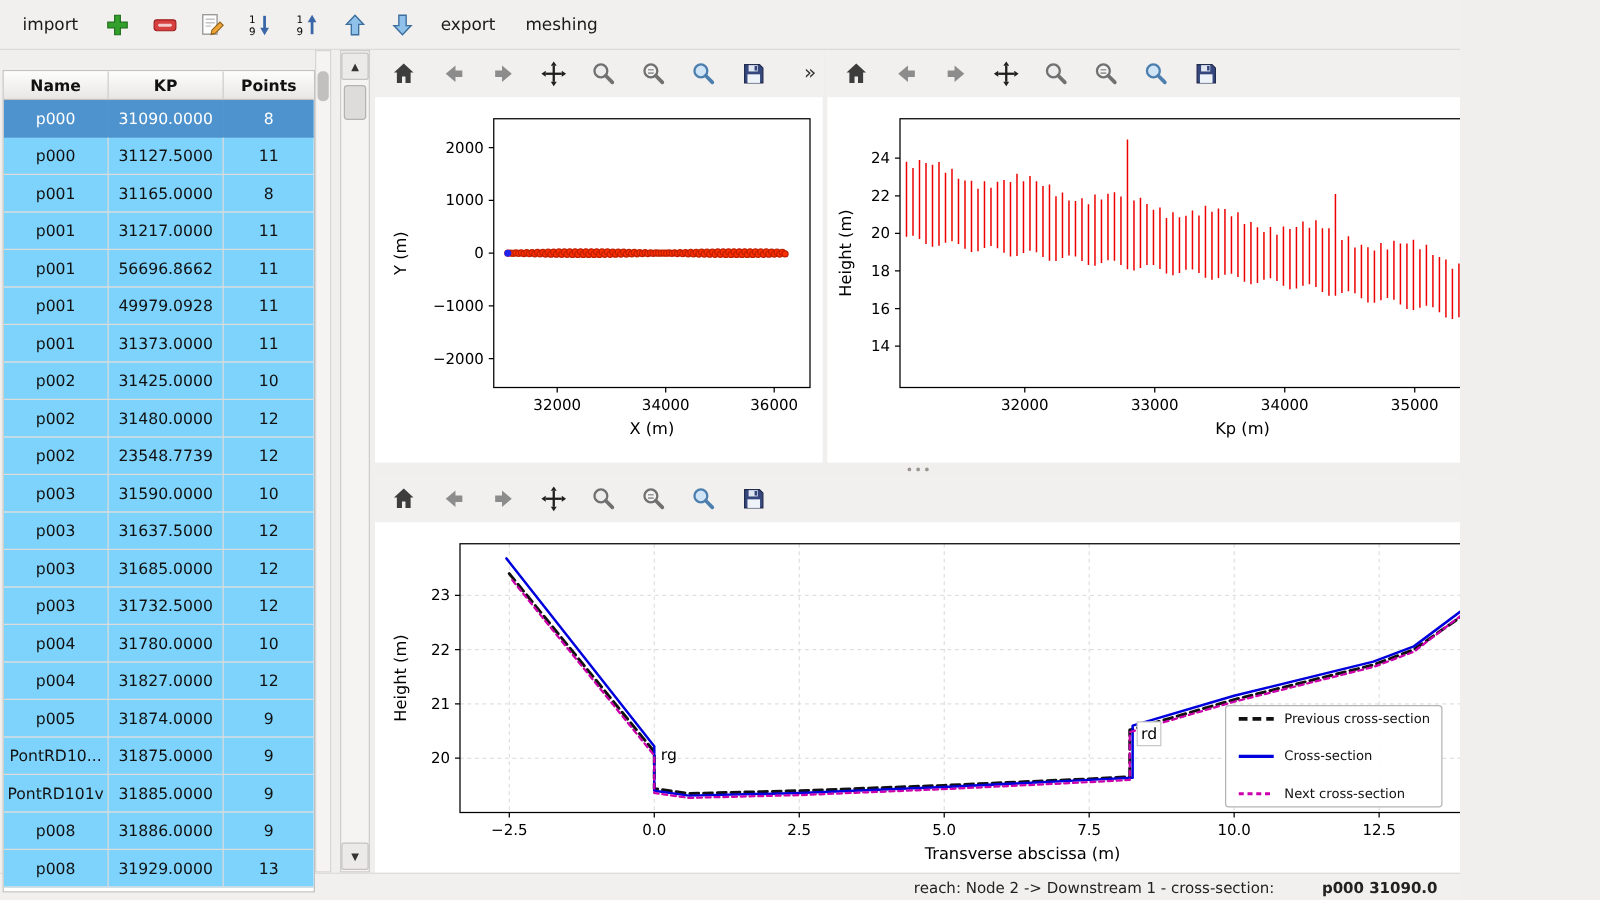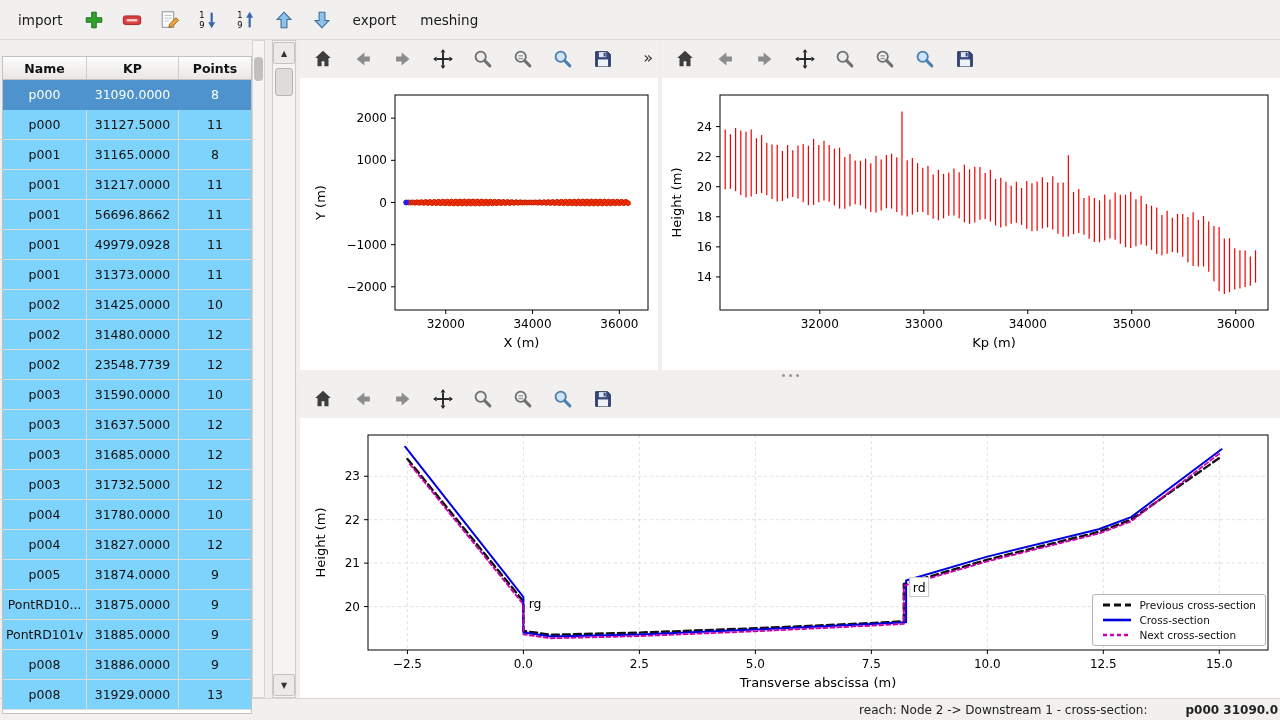--- a/index.html
+++ b/index.html
@@ -1,18 +1,18 @@
 <!DOCTYPE html>
 <html><head>
 <meta charset="utf-8">
 <style>
   * { margin:0; padding:0; box-sizing:border-box; }
   html,body { width:1280px; height:720px; overflow:hidden; }
   body { font-family:"DejaVu Sans","Liberation Sans",sans-serif; background:#f0efed; color:#111; }
-  .app { width:1280px; height:720px; display:flex; flex-direction:column; }
+  .app { width:1168px; height:720px; display:flex; flex-direction:column; }
 
   
   .topbar { height:40px; background:#f1f0ee; border-bottom:1px solid #dcdad8; display:flex; align-items:center; padding:0 8px; gap:4px; flex:none; }
   .tbtn { display:flex; align-items:center; justify-content:center; height:32px; padding:0 10px; font-size:13.5px; color:#1a1a1a; border-radius:3px; }
   .tbtn.icon { width:34px; padding:0; }
   .tbtn svg { width:22px; height:22px; display:block; }
   .ic { display:flex; }
 
   .content { flex:1; display:flex; min-height:0; }
 
@@ -46,25 +46,25 @@
   .overflow { position:absolute; right:5px; top:8px; font-size:16px; color:#333; }
   .chart { position:relative; background:#fff; flex:1; overflow:hidden; }
   .chart svg { display:block; }
   svg text { font-family:"DejaVu Sans","Liberation Sans",sans-serif; fill:#000; }
 
   .splitter { height:10px; flex:none; display:flex; align-items:center; justify-content:center; gap:4px; background:#f0efed; }
   .splitter i { width:3px; height:3px; background:#98968f; border-radius:50%; }
 
   .bottom-panel { flex:1; display:flex; flex-direction:column; background:#fff; min-height:0; }
 
-  .legend { position:absolute; right:14px; bottom:52px; background:rgba(255,255,255,0.88); border:1px solid #b4b4b4; border-radius:3px; padding:4px 9px; display:flex; flex-direction:column; gap:3px; }
+  .legend { position:absolute; right:14px; bottom:52px; background:rgba(255,255,255,0.88); border:1px solid #b4b4b4; border-radius:3px; padding:4px 9px; display:flex; flex-direction:column; gap:18px; }
   .lg-row { display:flex; align-items:center; gap:7px; font-size:10.5px; color:#111; white-space:nowrap; }
 
   
-  .statusbar { height:22px; flex:none; background:#f1f0ee; border-top:1px solid #d8d6d4; display:flex; align-items:center; justify-content:flex-end; padding:0 2px; font-size:12px; color:#222; }
+  .statusbar { height:22px; flex:none; background:#f1f0ee; border-top:1px solid #d8d6d4; display:flex; align-items:center; justify-content:flex-end; padding:0 18px; font-size:12px; color:#222; }
   .statusbar b { font-weight:bold;margin-left:38px; }
 </style>
 </head>
 <body>
 
 <div class="app">
 
   <div class="topbar">
       <div class="tbtn">import</div>
       <div class="tbtn icon">

